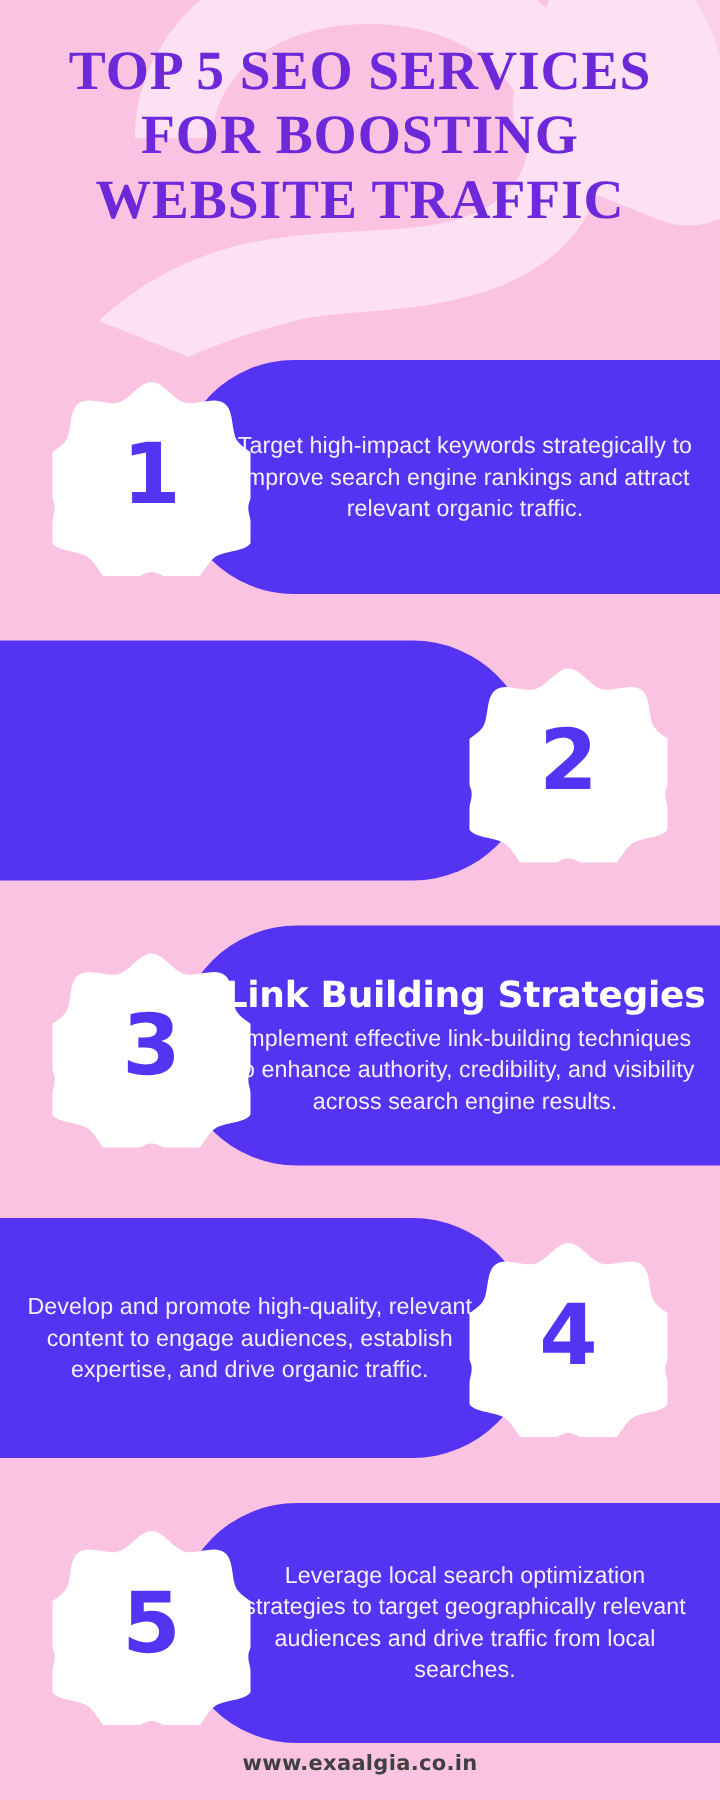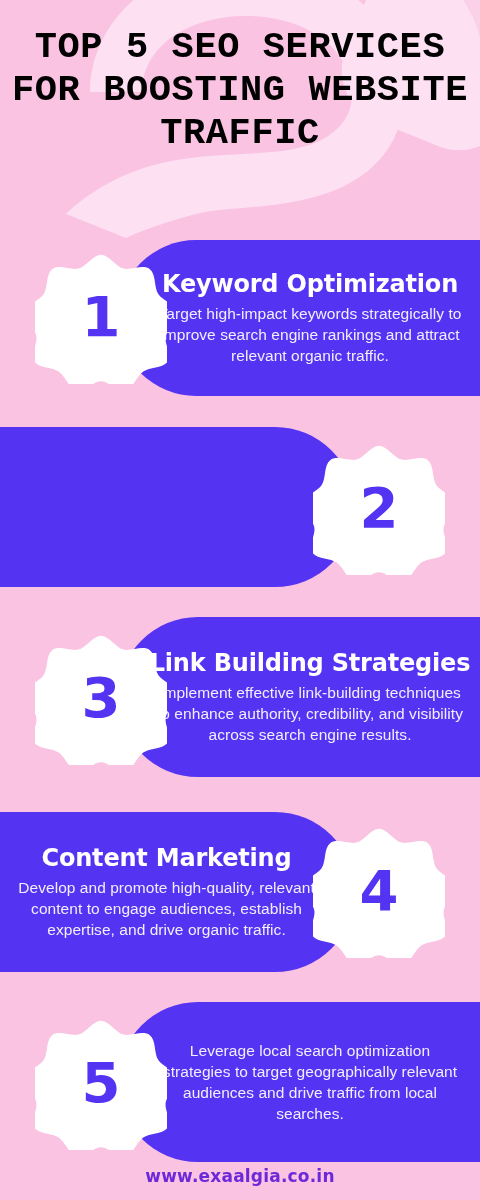--- a/index.html
+++ b/index.html
@@ -39,22 +39,22 @@
     height: 236px;
     z-index: 5;
   }
   .header-title {
     position: absolute;
     left: 10px;
     top: 26px;
     width: 460px;
     margin: 0;
     text-align: center;
-    color: #000000;
-    font-family: Liberation Mono, monospace;
+    color: #6d28d9;
+    font-family: Liberation Serif, serif;
     font-weight: 700;
     font-size: 37px;
     line-height: 43px;
     letter-spacing: 0.6px;
     text-transform: uppercase;
   }
 
   
   .card {
     position: absolute;
@@ -146,24 +146,24 @@
     left: 0;
     bottom: 0;
     width: 480px;
     height: 48px;
     display: flex;
     align-items: center;
     justify-content: center;
     z-index: 5;
   }
   .footer-url {
-    color: #6d28d9;
+    color: #404040;
     font-family: "DejaVu Sans", sans-serif;
     font-weight: 700;
-    font-size: 17px;
+    font-size: 14px;
     letter-spacing: 0.2px;
   }
 </style>
 </head>
 <body>
 
 <div id="infographic">
 
   <svg class="bg-layer" viewBox="0 0 480 1200" preserveAspectRatio="none" aria-hidden="true">
 
@@ -177,21 +177,20 @@
 
     <path d="M420 -40 C 470 -10 492 40 480 96 L 480 -40 Z" fill="#fbd0e9"></path>
   </svg>
 
   <header class="header">
     <h1 class="header-title">TOP 5 SEO SERVICES FOR BOOSTING WEBSITE TRAFFIC</h1>
   </header>
 
   <section class="card right-side" style="top:240px; height:156px; width:362px;">
     <div class="card-inner">
-      <h2 class="card-title">Keyword Optimization</h2>
       <p class="card-desc">Target high-impact keywords strategically to improve search engine rankings and attract relevant organic traffic.</p>
     </div>
   </section>
   <div class="badge" style="left:35px; top:252px;">
     <svg viewBox="0 0 200 200" aria-hidden="true">
       <path fill="#ffffff" d="M100 4 C112 4 122 22 134 25 C146 28 164 18 174 26 C184 34 180 54 187 64
         C194 74 214 80 216 92 C218 104 200 116 198 128 C196 140 208 156 201 166 C194 176 174 174 164 181
         C154 188 148 208 136 210 C124 212 112 196 100 196 C88 196 76 212 64 210 C52 208 46 188 36 181
         C26 174 6 176 -1 166 C-8 156 4 140 2 128 C0 116 -18 104 -16 92 C-14 80 6 74 13 64
         C20 54 16 34 26 26 C36 18 54 28 66 25 C78 22 88 4 100 4 Z" transform="translate(0,0) scale(1)"></path>
@@ -226,21 +225,20 @@
         C194 74 214 80 216 92 C218 104 200 116 198 128 C196 140 208 156 201 166 C194 176 174 174 164 181
         C154 188 148 208 136 210 C124 212 112 196 100 196 C88 196 76 212 64 210 C52 208 46 188 36 181
         C26 174 6 176 -1 166 C-8 156 4 140 2 128 C0 116 -18 104 -16 92 C-14 80 6 74 13 64
         C20 54 16 34 26 26 C36 18 54 28 66 25 C78 22 88 4 100 4 Z"></path>
     </svg>
     <span class="badge-number">3</span>
   </div>
 
   <section class="card left-side" style="top:812px; height:160px; width:355px;">
     <div class="card-inner">
-      <h2 class="card-title">Content Marketing</h2>
       <p class="card-desc">Develop and promote high-quality, relevant content to engage audiences, establish expertise, and drive organic traffic.</p>
     </div>
   </section>
   <div class="badge" style="left:313px; top:826px;">
     <svg viewBox="0 0 200 200" aria-hidden="true">
       <path fill="#ffffff" d="M100 4 C112 4 122 22 134 25 C146 28 164 18 174 26 C184 34 180 54 187 64
         C194 74 214 80 216 92 C218 104 200 116 198 128 C196 140 208 156 201 166 C194 176 174 174 164 181
         C154 188 148 208 136 210 C124 212 112 196 100 196 C88 196 76 212 64 210 C52 208 46 188 36 181
         C26 174 6 176 -1 166 C-8 156 4 140 2 128 C0 116 -18 104 -16 92 C-14 80 6 74 13 64
         C20 54 16 34 26 26 C36 18 54 28 66 25 C78 22 88 4 100 4 Z"></path>

